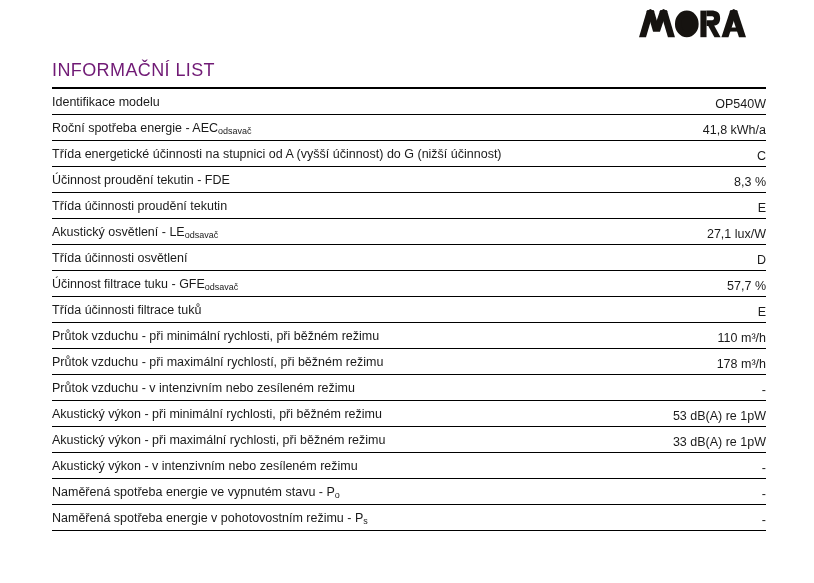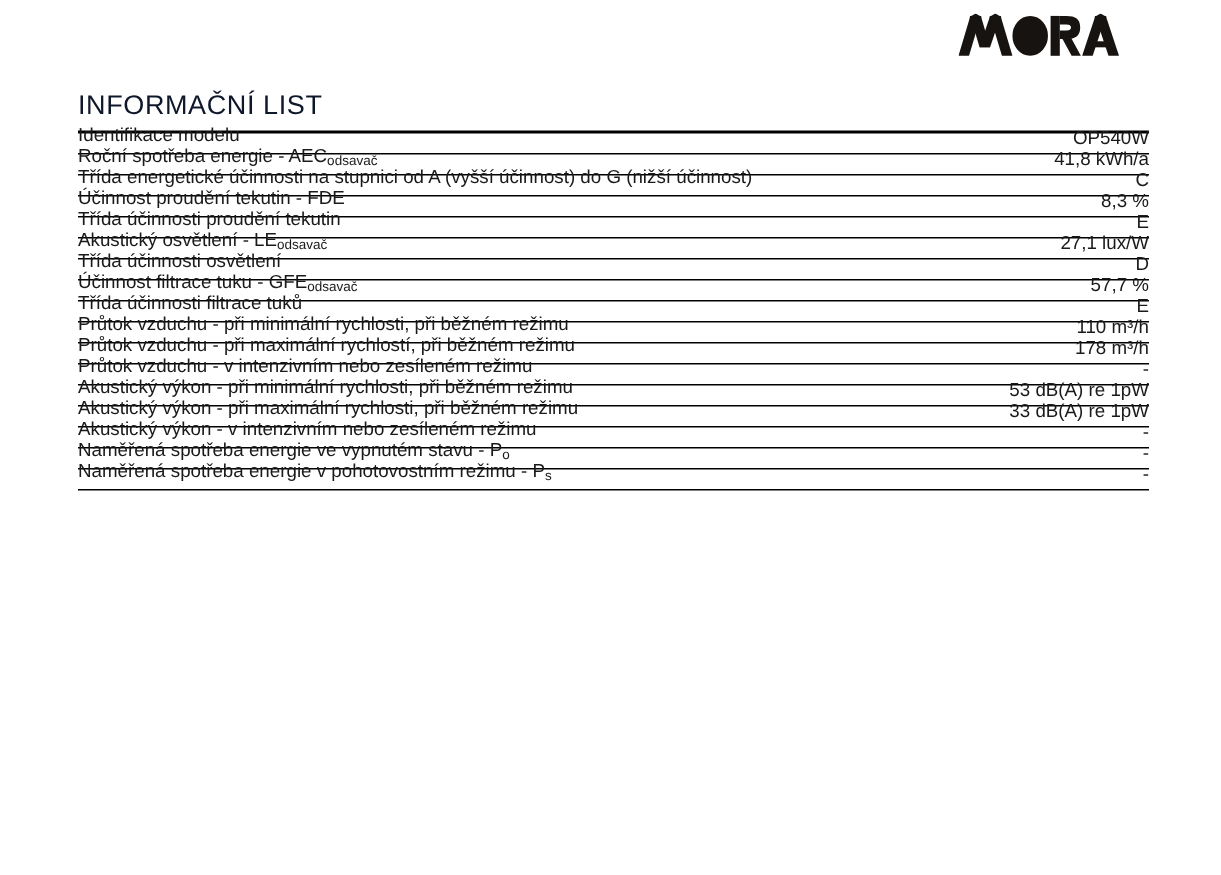--- a/index.html
+++ b/index.html
@@ -26,32 +26,32 @@
     position: absolute;
     left: 52px;
     top: 60px;
     width: 714px;
   }
 
   .title {
     font-size: 18px;
     font-weight: 400;
     letter-spacing: 0.4px;
-    color: #0f172a;
+    color: #701a75;
     padding-bottom: 6px;
     border-bottom: 2px solid #000;
   }
 
   .spec-table { width: 100%; }
 
   .row {
     display: flex;
     justify-content: space-between;
     align-items: flex-end;
-    height: 14px;
+    height: 26px;
     padding-bottom: 4px;
     border-bottom: 1px solid #000;
     font-size: 12.5px;
     line-height: 1;
   }
   .row .label { white-space: nowrap; }
   .row .label sub {
     font-size: 9px;
     line-height: 1;
     vertical-align: -2px;

